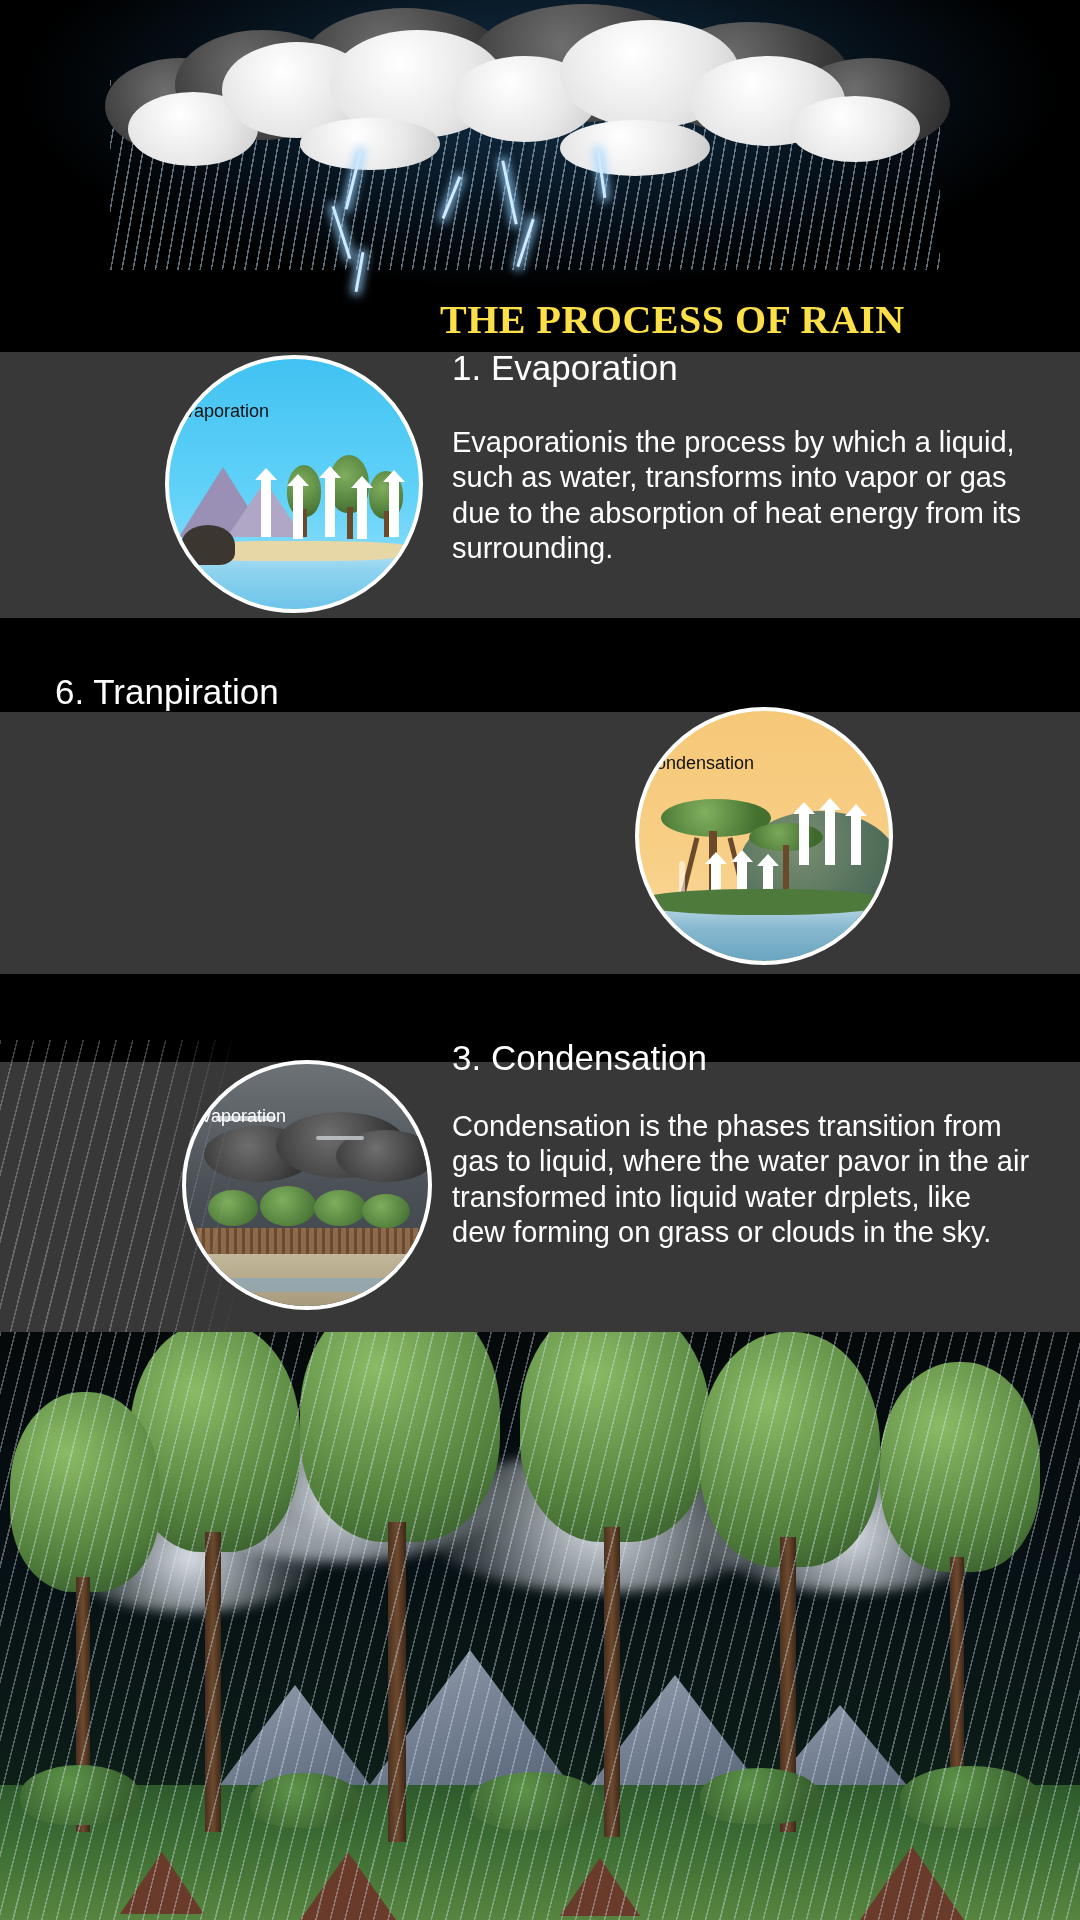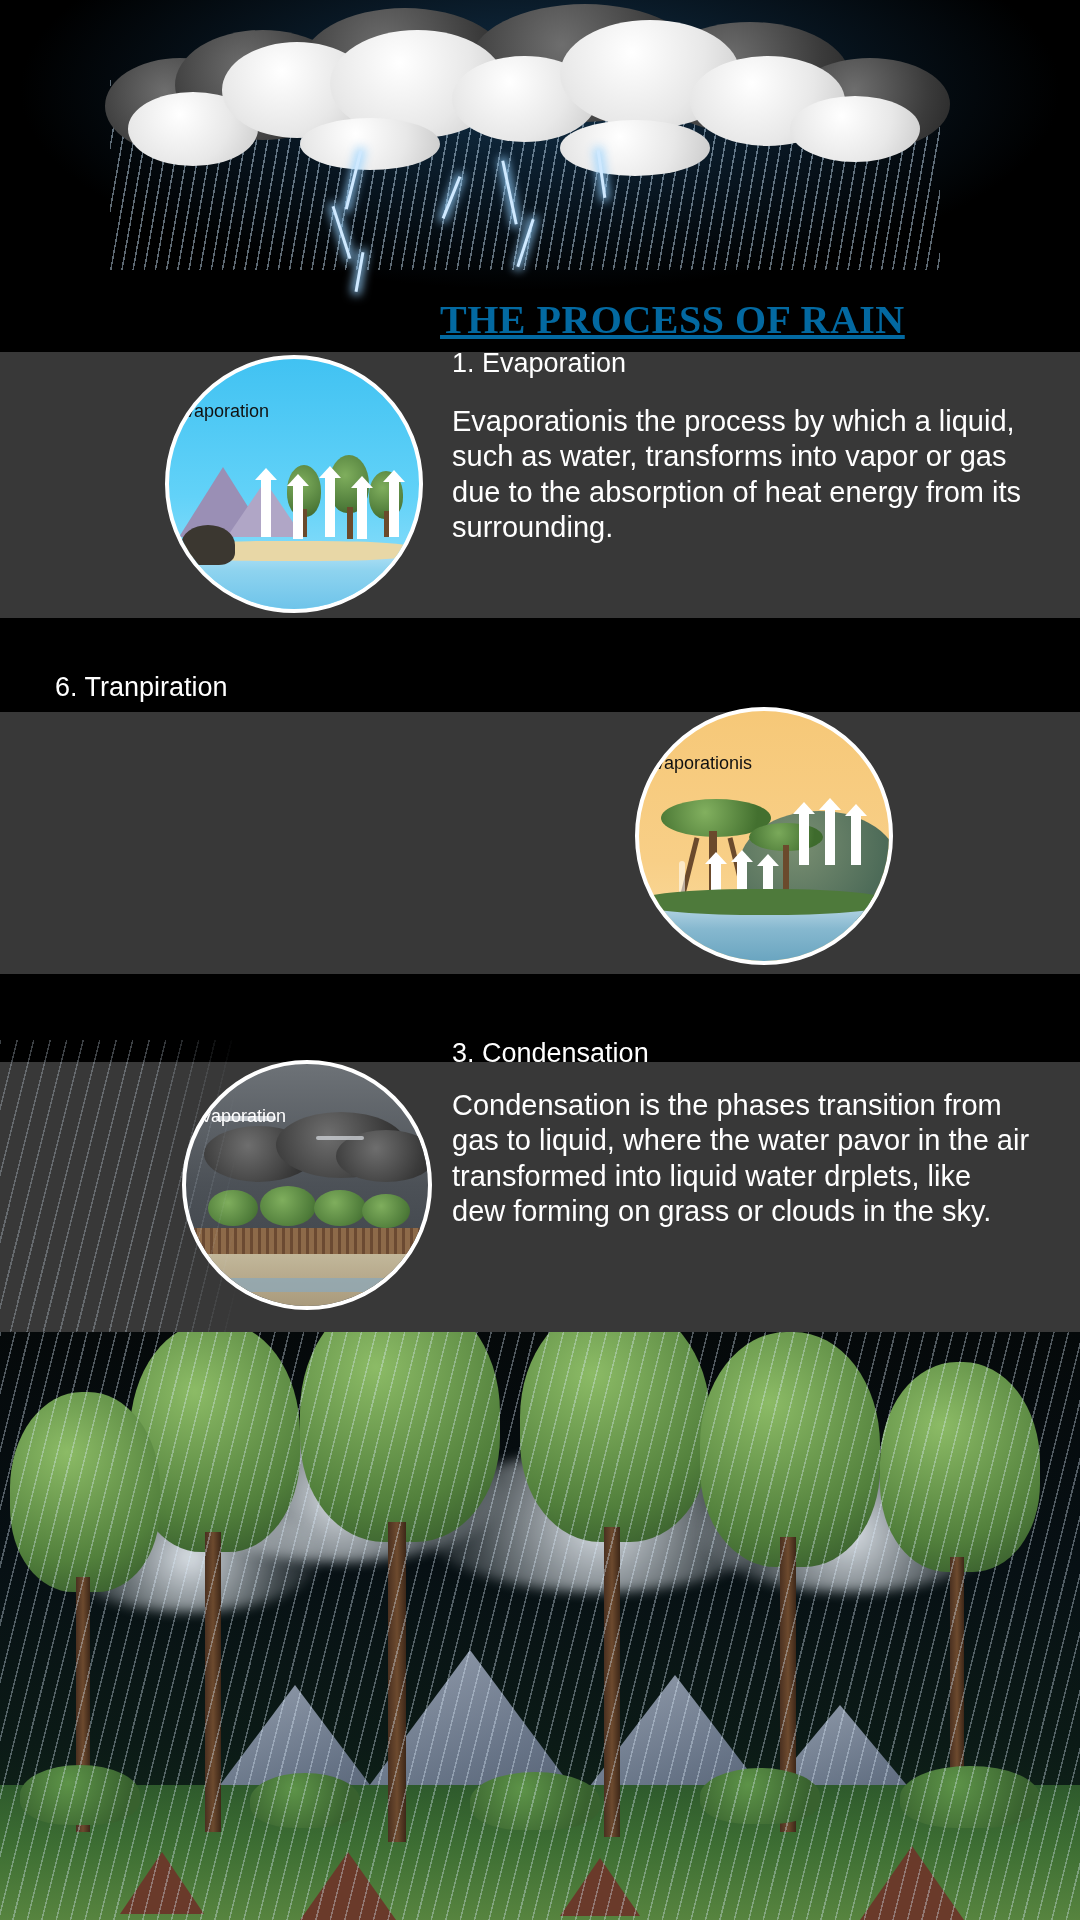--- a/index.html
+++ b/index.html
@@ -66,37 +66,37 @@
 
   
   .title {
     position: absolute;
     left: 440px; top: 296px;
     width: 600px;
     font-family: "Liberation Serif", serif;
     font-weight: bold;
     font-size: 40px;
     letter-spacing: .5px;
-    color: #0369a1;
-    text-decoration: underline;
+    color: #fde047;
   }
 
   
   .heading {
     position: absolute;
     color: #ffffff;
-    font-size: 27px;
+    font-size: 35px;
     font-weight: 400;
   }
   .para {
     position: absolute;
     color: #ffffff;
     font-size: 29px;
     line-height: 1.22;
     font-weight: 400;
+    margin-top: 21px;
   }
 
   .h1 { left: 452px; top: 348px; }
   .p1 { left: 452px; top: 404px; width: 580px; }
 
   .h2 { left: 55px; top: 672px; }
   .p2 { left: 62px; top: 735px; width: 580px; }
 
   .h3 { left: 452px; top: 1038px; }
   .p3 { left: 452px; top: 1088px; width: 580px; }
@@ -270,21 +270,21 @@
     <div class="uparrow" style="left:220px; top:120px; height:58px;"></div>
 
     <div class="water" style="height:64px; background: linear-gradient(#bfe6f7, #8ed3ef 40%, #6ec4ea 100%);"></div>
     <div style="position:absolute; left:0; bottom:48px; width:100%; height:20px; background:#e8d7a6; border-radius:40%;"></div>
     <div style="position:absolute; left:12px; bottom:44px; width:54px; height:40px; background:#3b3730; border-radius:50% 50% 30% 30%;"></div>
   </div>
 
   <div class="heading h2">6. Tranpiration</div>
 
   <div class="circle c-trans">
-    <div class="cap">Evaporationis</div>
+    <div class="cap">Condensation</div>
 
     <div style="position:absolute; right:-10px; bottom:40px; width:160px; height:110px; background: radial-gradient(circle at 35% 30%, #7a8f72, #4d6b58 70%); border-radius:50% 50% 25% 25%;"></div>
 
     <div class="tree-can" style="left:22px; top:88px; width:110px; height:38px; border-radius:50%; background: radial-gradient(circle at 40% 35%, #82b05f, #43702f 75%);"></div>
     <div class="trunk" style="left:70px; top:120px; width:8px; height:72px;"></div>
     <div class="trunk" style="left:48px; top:126px; width:5px; height:62px; transform: rotate(14deg);"></div>
     <div class="trunk" style="left:96px; top:126px; width:5px; height:62px; transform: rotate(-14deg);"></div>
     <div class="tree-can" style="left:110px; top:112px; width:74px; height:28px; border-radius:50%; background: radial-gradient(circle at 40% 35%, #7aa95a, #3e6b2d 75%);"></div>
     <div class="trunk" style="left:144px; top:134px; width:6px; height:54px;"></div>
 

